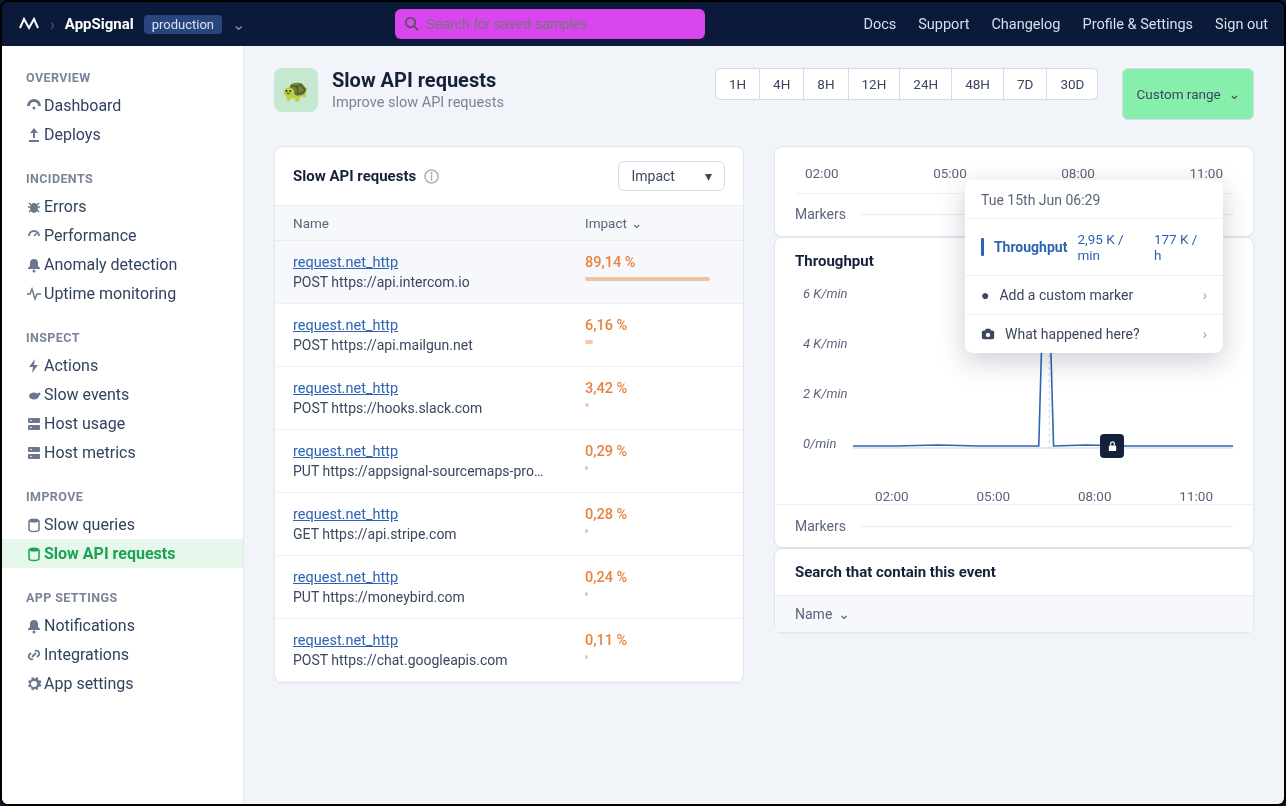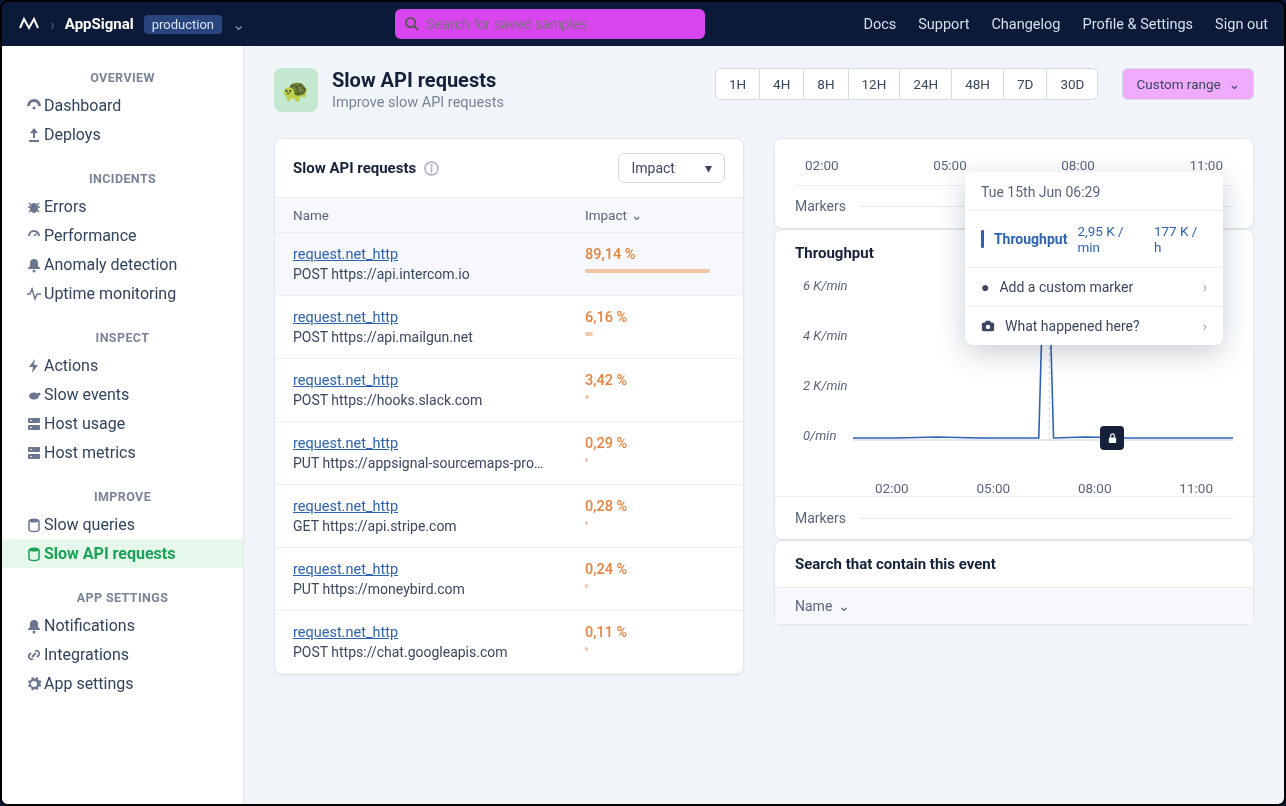--- a/index.html
+++ b/index.html
@@ -16,41 +16,41 @@
 .env-caret { color: #7b8aad; }
 .search-wrap { flex: 0 0 310px; margin-left: 140px; }
 .search { width: 100%; height: 30px; border-radius: 6px; border: none; background: #d946ef; padding: 0 12px 0 30px; font-size: 14px; color: #333; }
 .search-container { position: relative; }
 .search-icon { position: absolute; left: 9px; top: 7px; color: #555; }
 .topnav-links { margin-left: auto; display: flex; gap: 22px; font-size: 14.5px; color: #d9dfeb; }
 .topnav-links span { cursor: pointer; }
 
 
 .body { display: flex; height: calc(100% - 44px); background: #f1f4f8; }
-.sidebar { width: 242px; background: #fff; border-right: 1px solid #e2e6ee; padding: 16px 0; overflow-y: auto; text-align: center; }
+.sidebar { width: 242px; background: #fff; border-right: 1px solid #e2e6ee; padding: 16px 0; overflow-y: auto; }
 .side-section-title { color: #7a8499; font-size: 12.5px; font-weight: 700; letter-spacing: 0.4px; padding: 8px 24px 6px; }
 .side-item { display: flex; align-items: center; gap: 2px; padding: 5px 24px; font-size: 16px; color: #31435e; cursor: pointer; }
 .side-item.active { background: #e6f7ec; color: #1aa355; font-weight: 700; }
 .side-icon { width: 16px; height: 16px; color: #6b7790; display: flex; align-items: center; justify-content: center; flex-shrink:0; }
 .side-item.active .side-icon { color: #1aa355; }
 .side-gap { height: 14px; }
 
 .main { flex: 1; overflow: auto; padding: 22px 30px; }
 
 
 .page-header { display: flex; align-items: flex-start; gap: 14px; margin-bottom: 26px; }
 .turtle-box { width: 44px; height: 44px; background: #c5e8d0; border-radius: 8px; display:flex; align-items:center; justify-content:center; color:#1aa355; font-size:22px; }
 .page-title { font-size: 20px; font-weight: 700; color: #15213b; }
 .page-sub { font-size: 14.5px; color: #7a8499; margin-top: 2px; }
 .time-ranges { margin-left: auto; display: flex; }
 .tr-btn { border: 1px solid #d6dce6; background: #fff; color: #3a475f; font-size: 13.5px; padding: 7px 13px; cursor: pointer; }
 .tr-btn:first-child { border-radius: 6px 0 0 6px; }
 .tr-btn:last-child { border-radius: 0 6px 6px 0; display:flex; align-items:center; gap:6px; }
 .tr-btn + .tr-btn { border-left: none; }
-.tr-custom { margin-left: 10px; border: 1px solid #d6dce6; background:#f0abfc; border-radius:6px; padding:7px 13px; font-size:13.5px; color:#3a475f; cursor:pointer; display:flex; align-items:center; gap:8px;}
+.tr-custom { margin-left: 10px; border: 1px solid #d6dce6; background:#86efac; border-radius:6px; padding:17px 13px; font-size:13.5px; color:#3a475f; cursor:pointer; display:flex; align-items:center; gap:8px;}
 
 .cols { display: flex; gap: 30px; align-items: flex-start; }
 
 
 .card { background: #fff; border: 1px solid #e2e6ee; border-radius: 8px; box-shadow: 0 1px 2px rgba(20,30,50,0.04); }
 
 .slow-card { width: 470px; }
 .card-header { display: flex; align-items: center; justify-content: space-between; padding: 14px 18px; }
 .card-title { font-weight: 700; color: #15213b; font-size: 15px; display:flex; align-items:center; gap:8px;}
 .info-ic { color:#aab1c2; }

